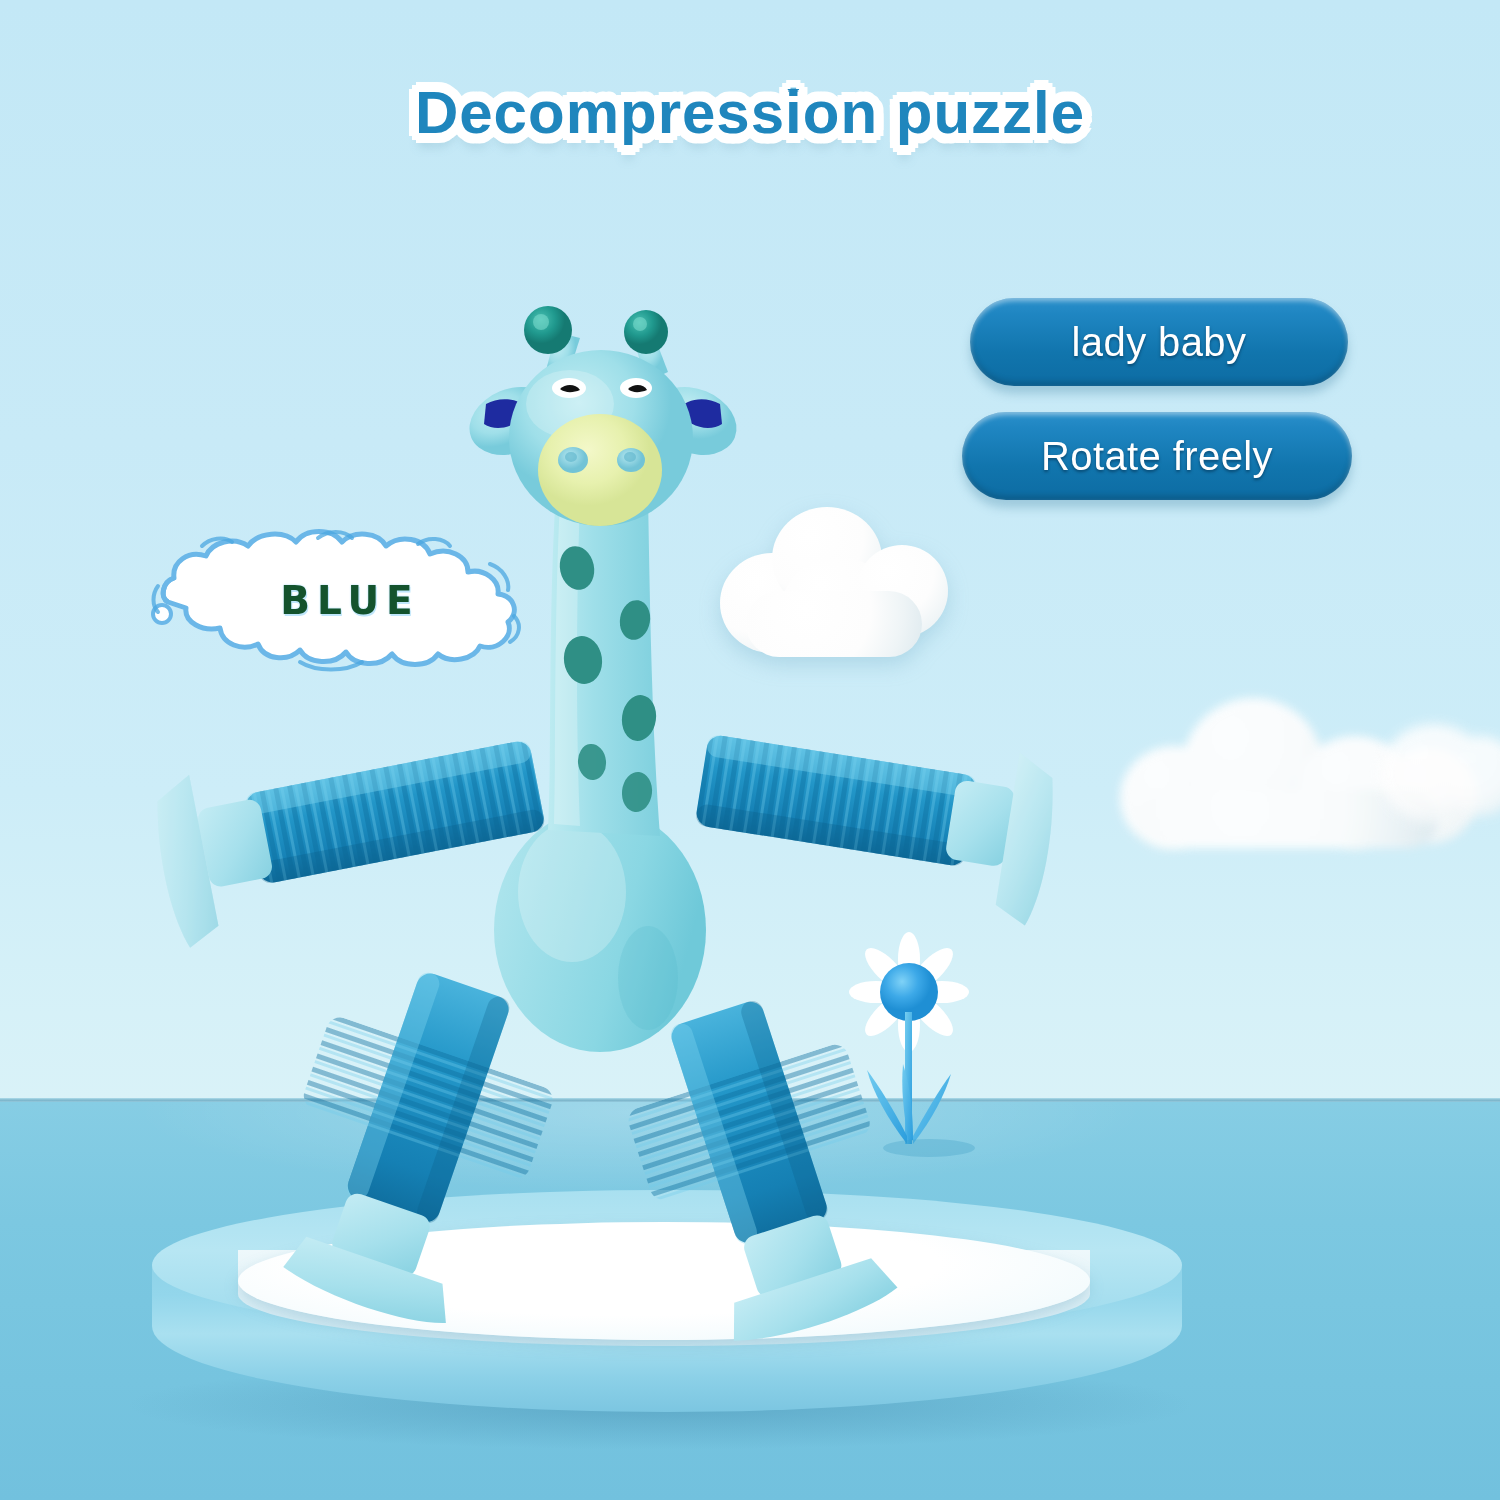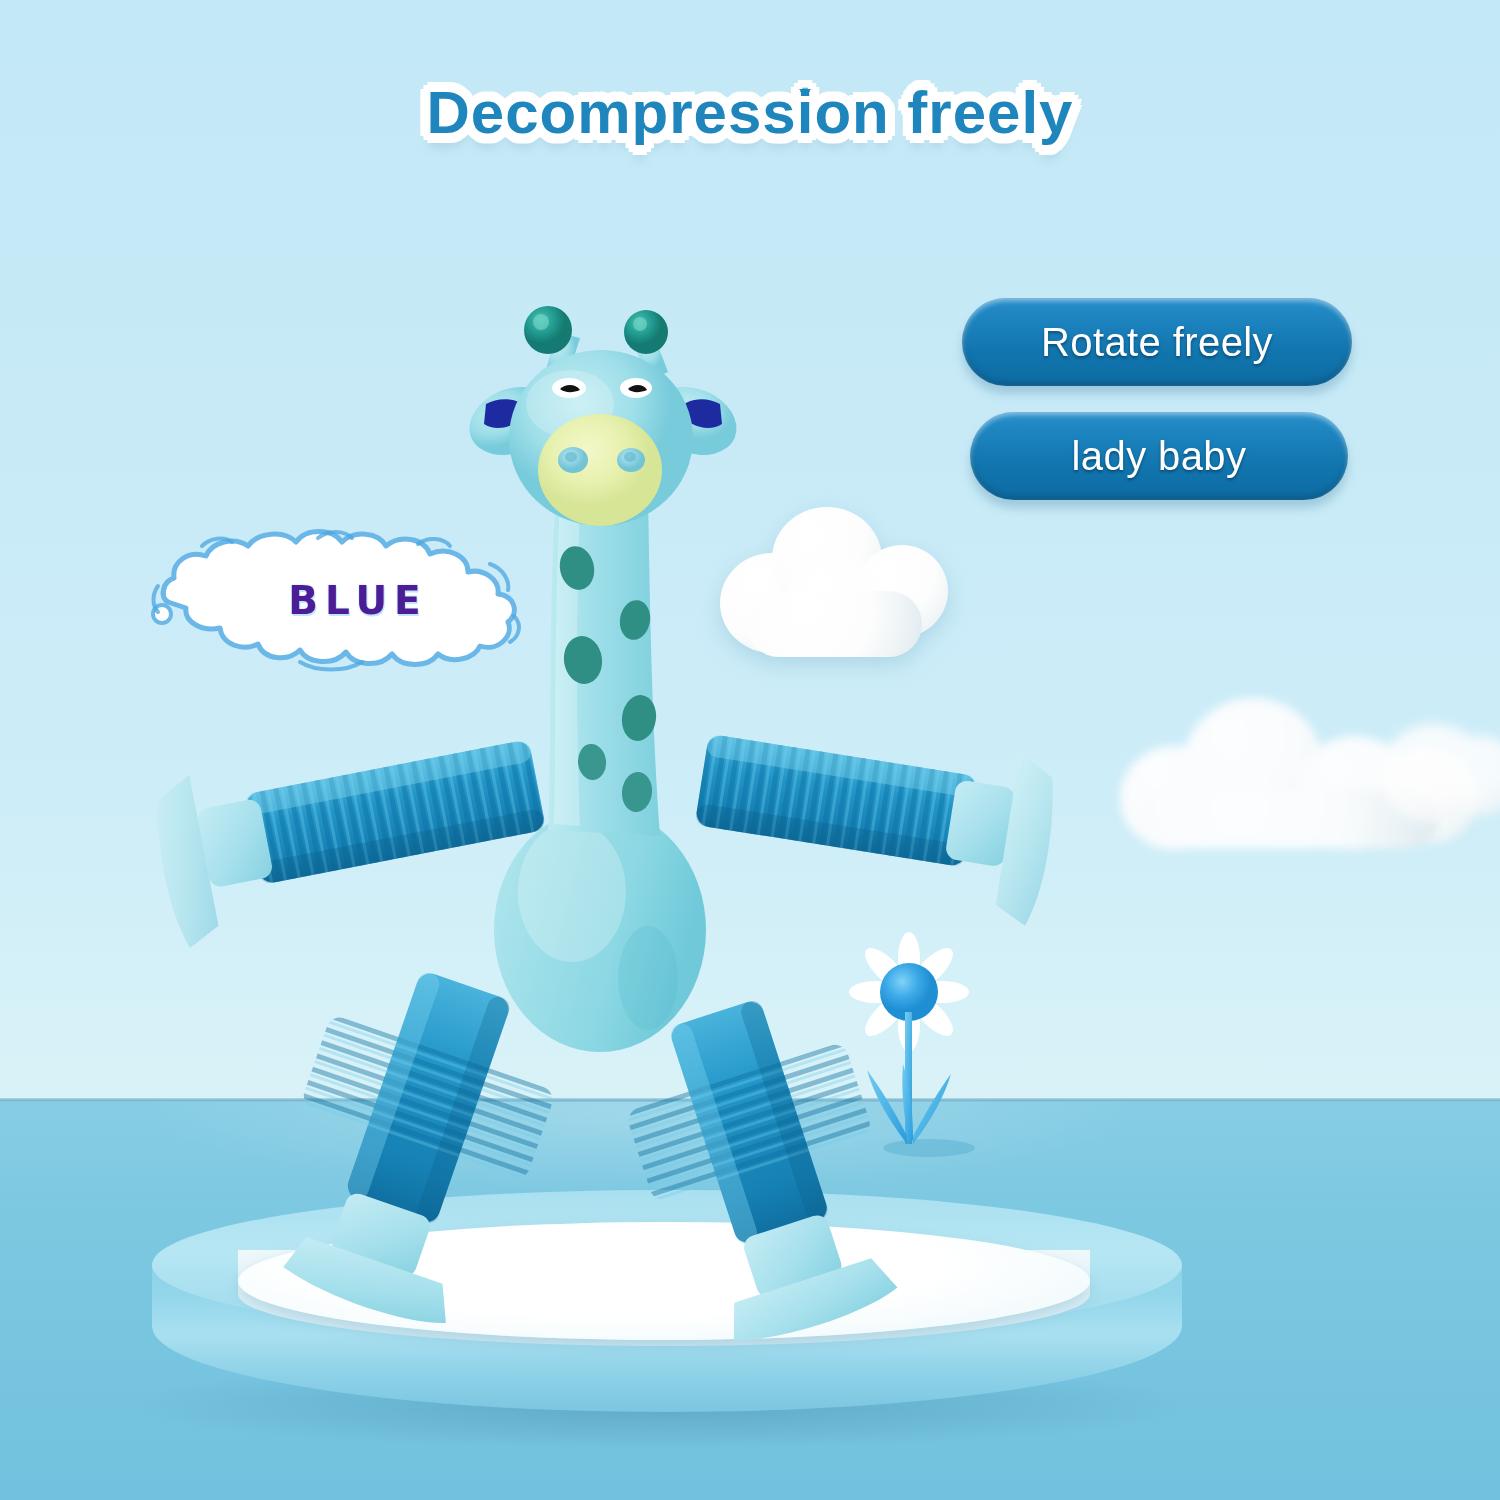--- a/index.html
+++ b/index.html
@@ -63,23 +63,23 @@
     white-space:nowrap;
   }
   .badge.b1{width:378px;margin-left:8px;}
   .badge.b2{width:390px;margin-left:0px;}
   .badge.b3{width:400px;margin-left:-2px;}
 
   
   .cloud-label{position:absolute;left:150px;top:524px;width:400px;height:150px;}
   .cloud-label svg{position:absolute;left:0;top:0;}
   .cloud-label .lbl{
-    position:absolute;left:8px;top:54px;width:400px;text-align:center;
+    position:absolute;left:0;top:54px;width:400px;text-align:center;
     font-size:39px;font-weight:bold;letter-spacing:7px;
-    color:#4c1d95;
+    color:#14532d;
     text-shadow:1px 2px 0 #bfe6fb, 0 0 2px #9fd8f7;
     font-family:"DejaVu Sans", sans-serif;
   }
 
   
   .puff{position:absolute;border-radius:50%;
     background:radial-gradient(circle at 34% 28%,#ffffff 0%,#fdfdfd 52%,#eef4f6 78%,#dde9ee 100%);
   }
   .cloud-main{position:absolute;left:720px;top:505px;width:230px;height:155px;
     filter:drop-shadow(0 8px 10px rgba(110,170,195,.30));}
@@ -140,28 +140,28 @@
   </div>
 
   <div class="cloud-main">
     <div class="puff" style="left:0px;top:48px;width:104px;height:100px;"></div>
     <div class="puff" style="left:52px;top:2px;width:110px;height:104px;"></div>
     <div class="puff" style="left:62px;top:52px;width:112px;height:100px;"></div>
     <div class="puff" style="left:136px;top:40px;width:92px;height:92px;"></div>
     <div class="puff" style="left:26px;top:86px;width:176px;height:66px;border-radius:40px;"></div>
   </div>
 
-  <div class="title">Decompression freely</div>
+  <div class="title">Decompression puzzle</div>
 
   <div class="badges">
+    <div class="badge b1">
+      <span>lady baby</span>
+    </div>
     <div class="badge b2">
       <span>Rotate freely</span>
-    </div>
-    <div class="badge b1">
-      <span>lady baby</span>
     </div>
   </div>
 
   <div class="cloud-label">
     <svg width="400" height="150" viewBox="0 0 400 150">
       <g>
         <path d="M18,78 C10,74 12,58 24,54 C22,38 38,26 56,32 C62,18 84,12 98,22
                  C108,8 134,6 146,18 C156,4 182,4 192,18 C204,6 228,8 236,22
                  C250,10 274,14 280,30 C298,22 318,32 318,48 C334,44 350,56 348,70
                  C364,72 370,88 358,98 C364,112 348,128 330,122 C324,136 300,140 288,130

